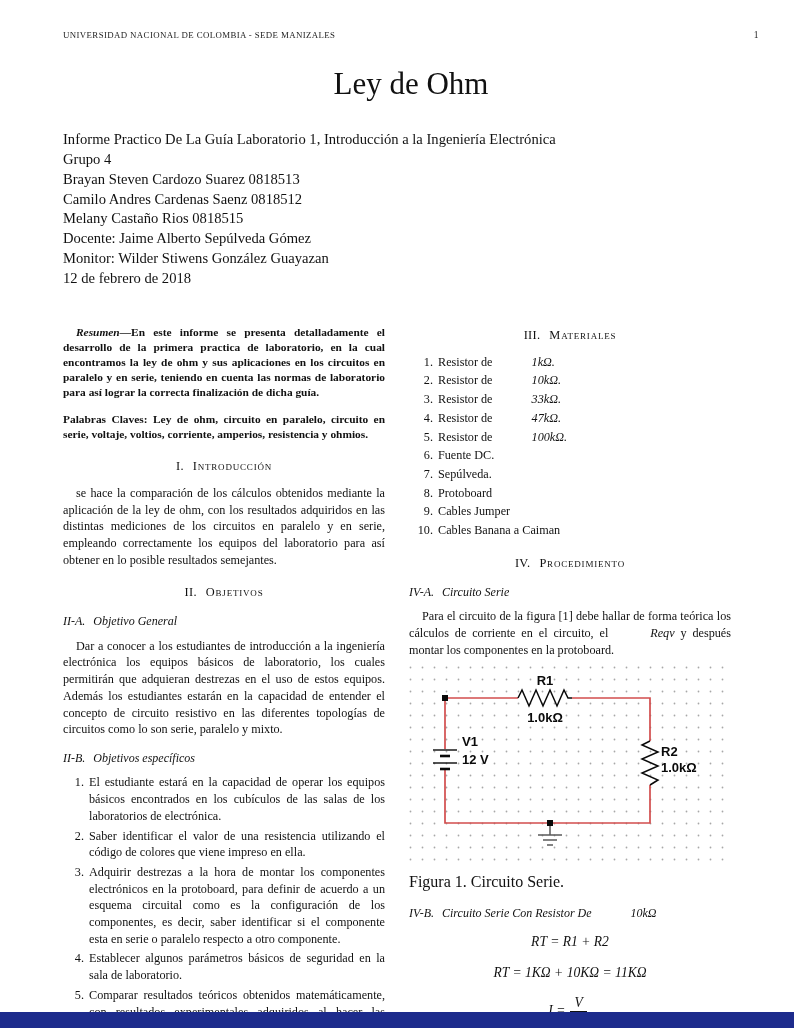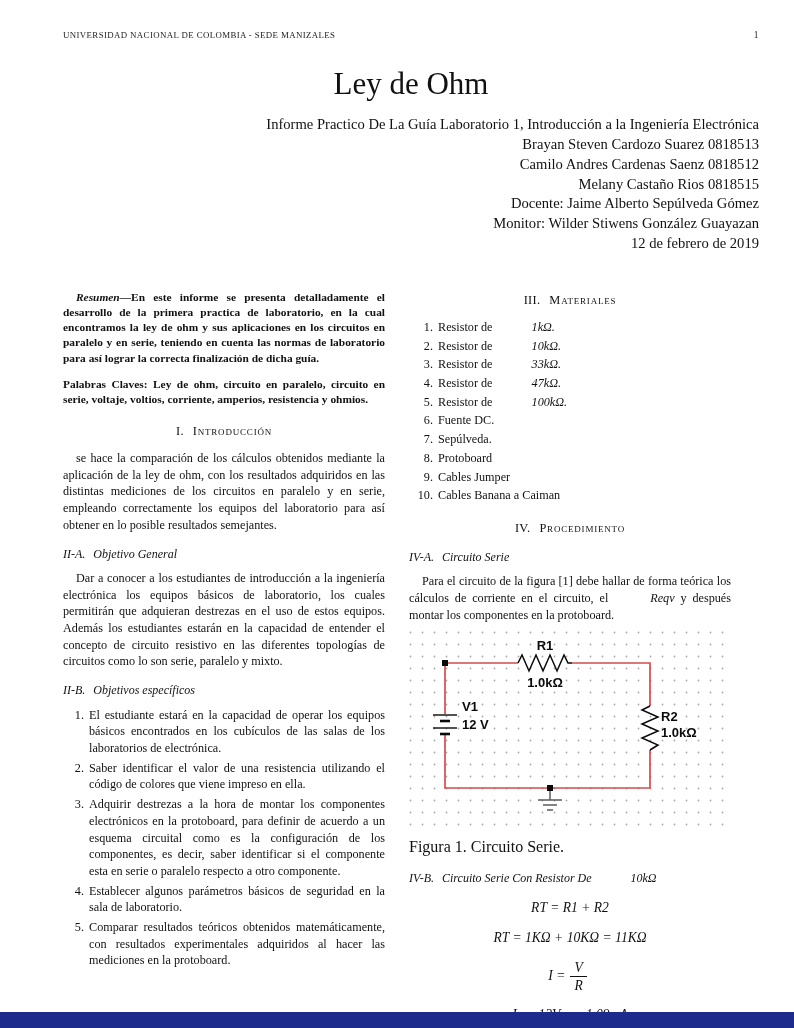--- a/index.html
+++ b/index.html
@@ -7,21 +7,21 @@
   body { font-family:"Liberation Serif", serif; color:#111; position:relative; }
 
   .page { position:absolute; inset:0; padding:30px 35px 0 63px; }
 
   .header { display:flex; justify-content:space-between; font-size:9.5px;
             letter-spacing:.4px; color:#222; font-variant:small-caps; }
   .header .hleft { text-transform:uppercase; font-variant:normal; font-size:8.8px; }
 
   .title { text-align:center; font-size:31px; font-weight:normal; margin-top:26px; }
 
-  .authors { text-align:right; font-size:14.6px; margin-top:13px; line-height:1.36; }
+  .authors { text-align:left; font-size:14.6px; margin-top:28px; line-height:1.36; }
 
   .columns { display:flex; gap:24px; margin-top:36px; }
   .col { width:322px; font-size:12.2px; line-height:1.37; text-align:justify; }
 
   .abstract { font-weight:bold; font-size:11.4px; line-height:1.33; }
   .abstract .lead { font-style:italic; }
   .abstract-indent { text-indent:13px; }
   .keywords { font-weight:bold; font-size:11.4px; line-height:1.33; margin-top:11px; }
 
   h3.sec { text-align:center; font-weight:normal; font-size:12.4px;
@@ -62,44 +62,48 @@
   <div class="header">
     <span class="hleft">UNIVERSIDAD NACIONAL DE COLOMBIA - SEDE MANIZALES</span>
     <span class="hright">1</span>
   </div>
 
   <h1 class="title">Ley de Ohm</h1>
 
   <div class="authors">
 
   <div class="author-line">Informe Practico De La Guía Laboratorio 1, Introducción a la Ingeniería Electrónica</div>
+      <div class="author-line">Grupo 4</div>
       <div class="author-line">Brayan Steven Cardozo Suarez 0818513</div>
       <div class="author-line">Camilo Andres Cardenas Saenz 0818512</div>
       <div class="author-line">Melany Castaño Rios 0818515</div>
       <div class="author-line">Docente: Jaime Alberto Sepúlveda Gómez</div>
       <div class="author-line">Monitor: Wilder Stiwens González Guayazan</div>
-      <div class="author-line">12 de febrero de 2019</div>
+      <div class="author-line">12 de febrero de 2018</div>
     </div>
 
   <div class="columns">
 
     <div class="col">
 
       <p class="abstract abstract-indent">
         <span class="lead">Resumen—</span><span>En este informe se presenta detalladamente el desarrollo de la primera practica de laboratorio, en la cual encontramos la ley de ohm y sus aplicaciones en los circuitos en paralelo y en serie, teniendo en cuenta las normas de laboratorio para así lograr la correcta finalización de dicha guía.</span>
       </p>
 
       <p class="keywords">Palabras Claves: Ley de ohm, circuito en paralelo, circuito en serie, voltaje, voltios, corriente, amperios, resistencia y ohmios.</p>
 
       <h3 class="sec">
         <span>I.</span><span class="sec-name">Introducción</span>
       </h3>
 
       <p class="body-par">se hace la comparación de los cálculos obtenidos mediante la aplicación de la ley de ohm, con los resultados adquiridos en las distintas mediciones de los circuitos en paralelo y en serie, empleando correctamente los equipos del laboratorio para así obtener en lo posible resultados semejantes.</p>
 
+      <h3 class="sec">
+        <span>II.</span><span class="sec-name">Objetivos</span>
+      </h3>
 
       <h4 class="subsec">
         <span>II-A.</span><span class="sub-name">Objetivo General</span>
       </h4>
 
       <p class="body-par">Dar a conocer a los estudiantes de introducción a la ingeniería electrónica los equipos básicos de laboratorio, los cuales permitirán que adquieran destrezas en el uso de estos equipos. Además los estudiantes estarán en la capacidad de entender el concepto de circuito resistivo en las diferentes topologías de circuitos como lo son serie, paralelo y mixto.</p>
 
       <h4 class="subsec">
         <span>II-B.</span><span class="sub-name">Objetivos específicos</span>
       </h4>

